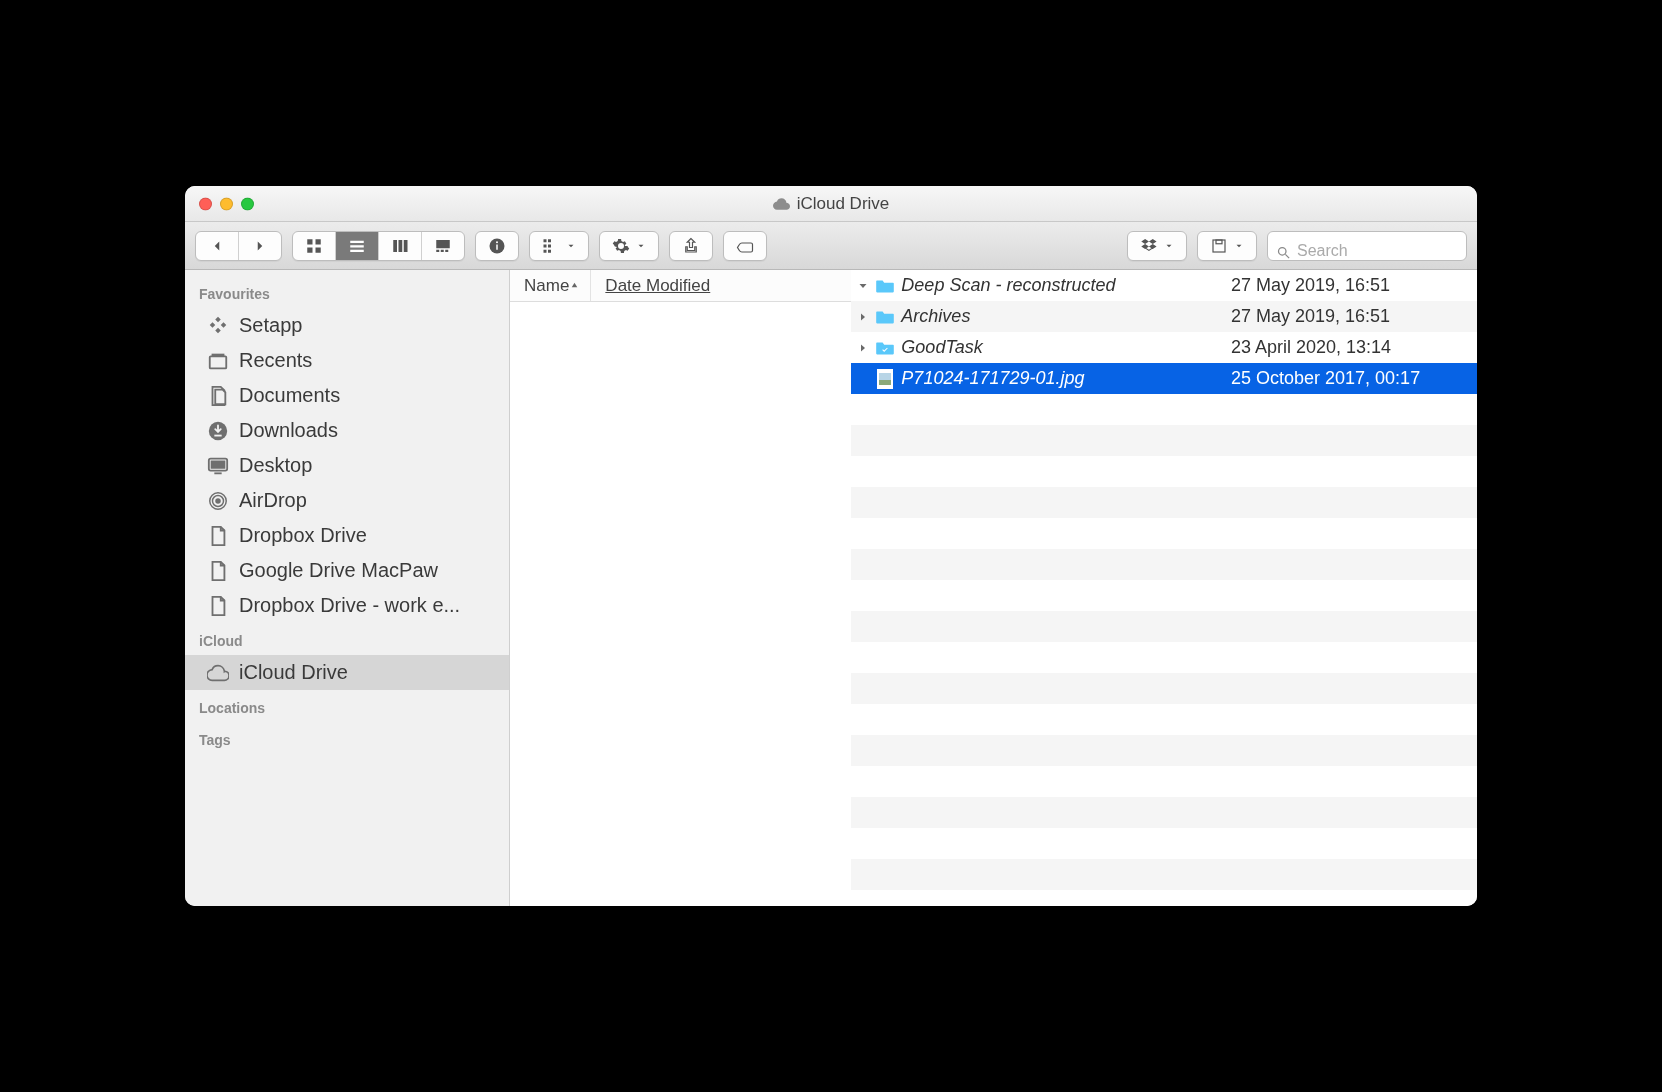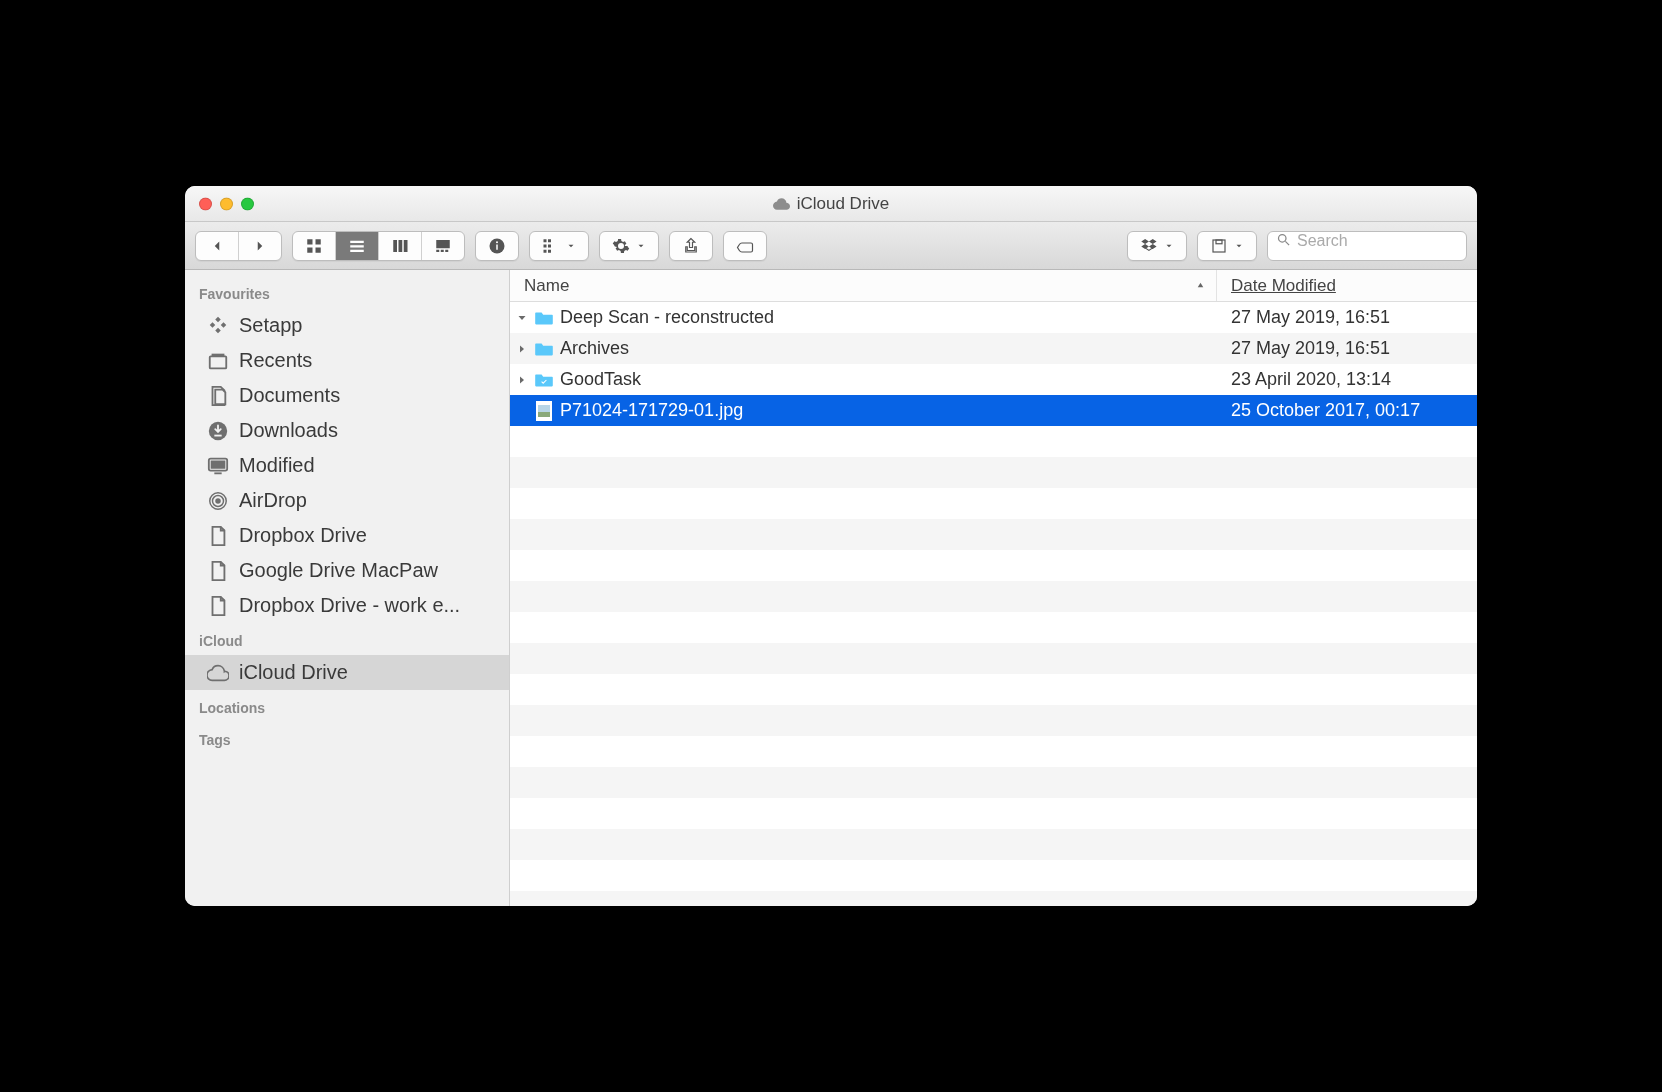--- a/index.html
+++ b/index.html
@@ -87,21 +87,21 @@
     color: #555;
   }
   .tb-btn:last-child { border-right: none; }
   .tb-btn.active { background: #7a7a7a; color: #fff; }
   .tb-btn svg { width: 18px; height: 18px; fill: currentColor; }
   .tb-btn .chev { width: 10px; height: 10px; margin-left: 6px; }
   .single { }
   .spacer { flex: 1; }
   .searchbox {
     display: flex;
-    align-items: flex-start;
+    align-items: flex-end;
     background: #fff;
     border: 1px solid #bdbdbd;
     border-radius: 6px;
     height: 30px;
     width: 200px;
     padding: 0 8px;
     gap: 6px;
   }
   .searchbox svg { width: 15px; height: 15px; fill: #888; flex-shrink: 0; }
   .searchbox input {
@@ -155,21 +155,20 @@
     justify-content: center;
     flex-shrink: 0;
   }
   .sb-icon svg { width: 22px; height: 22px; fill: #6f6f6f; }
   .sb-label { overflow: hidden; text-overflow: ellipsis; }
 
   
   .filepane {
     flex: 1;
     display: flex;
-    flex-direction: column;
     min-width: 0;
   }
   .columns {
     height: 32px;
     background: #fcfcfc;
     border-bottom: 1px solid #ddd;
     display: flex;
     align-items: center;
     font-size: 17px;
     color: #444;
@@ -206,20 +205,21 @@
   }
   .row:nth-child(even) { background: #f5f5f5; }
   .row.selected { background: #0763e5; color: #fff; }
   .row .cell-name {
     flex: 1;
     display: flex;
     align-items: center;
     gap: 6px;
     min-width: 0;
     padding-left: 6px;
+    font-style: italic;
   }
   .row .cell-date {
     width: 260px;
     padding-left: 14px;
     white-space: nowrap;
   }
   .disclosure {
     width: 12px;
     height: 12px;
     flex-shrink: 0;
@@ -454,21 +454,21 @@
       </div>
 
       <div class="sb-item">
         <span class="sb-icon">
           <svg viewBox="0 0 24 24">
               <rect x="2" y="4" width="20" height="13" rx="2" fill="none" stroke="#6f6f6f" stroke-width="2"></rect>
               <rect x="4" y="6" width="16" height="9" fill="#6f6f6f"></rect>
               <line x1="8" y1="20" x2="16" y2="20" stroke="#6f6f6f" stroke-width="2"></line>
             </svg>
         </span>
-        <span class="sb-label">Modified</span>
+        <span class="sb-label">Desktop</span>
       </div>
 
       <div class="sb-item">
         <span class="sb-icon">
           <svg viewBox="0 0 24 24">
               <circle cx="12" cy="12" r="3" fill="#6f6f6f"></circle>
               <circle cx="12" cy="12" r="6" fill="none" stroke="#6f6f6f" stroke-width="1.6"></circle>
               <circle cx="12" cy="12" r="9" fill="none" stroke="#6f6f6f" stroke-width="1.6"></circle>
             </svg>
         </span>

